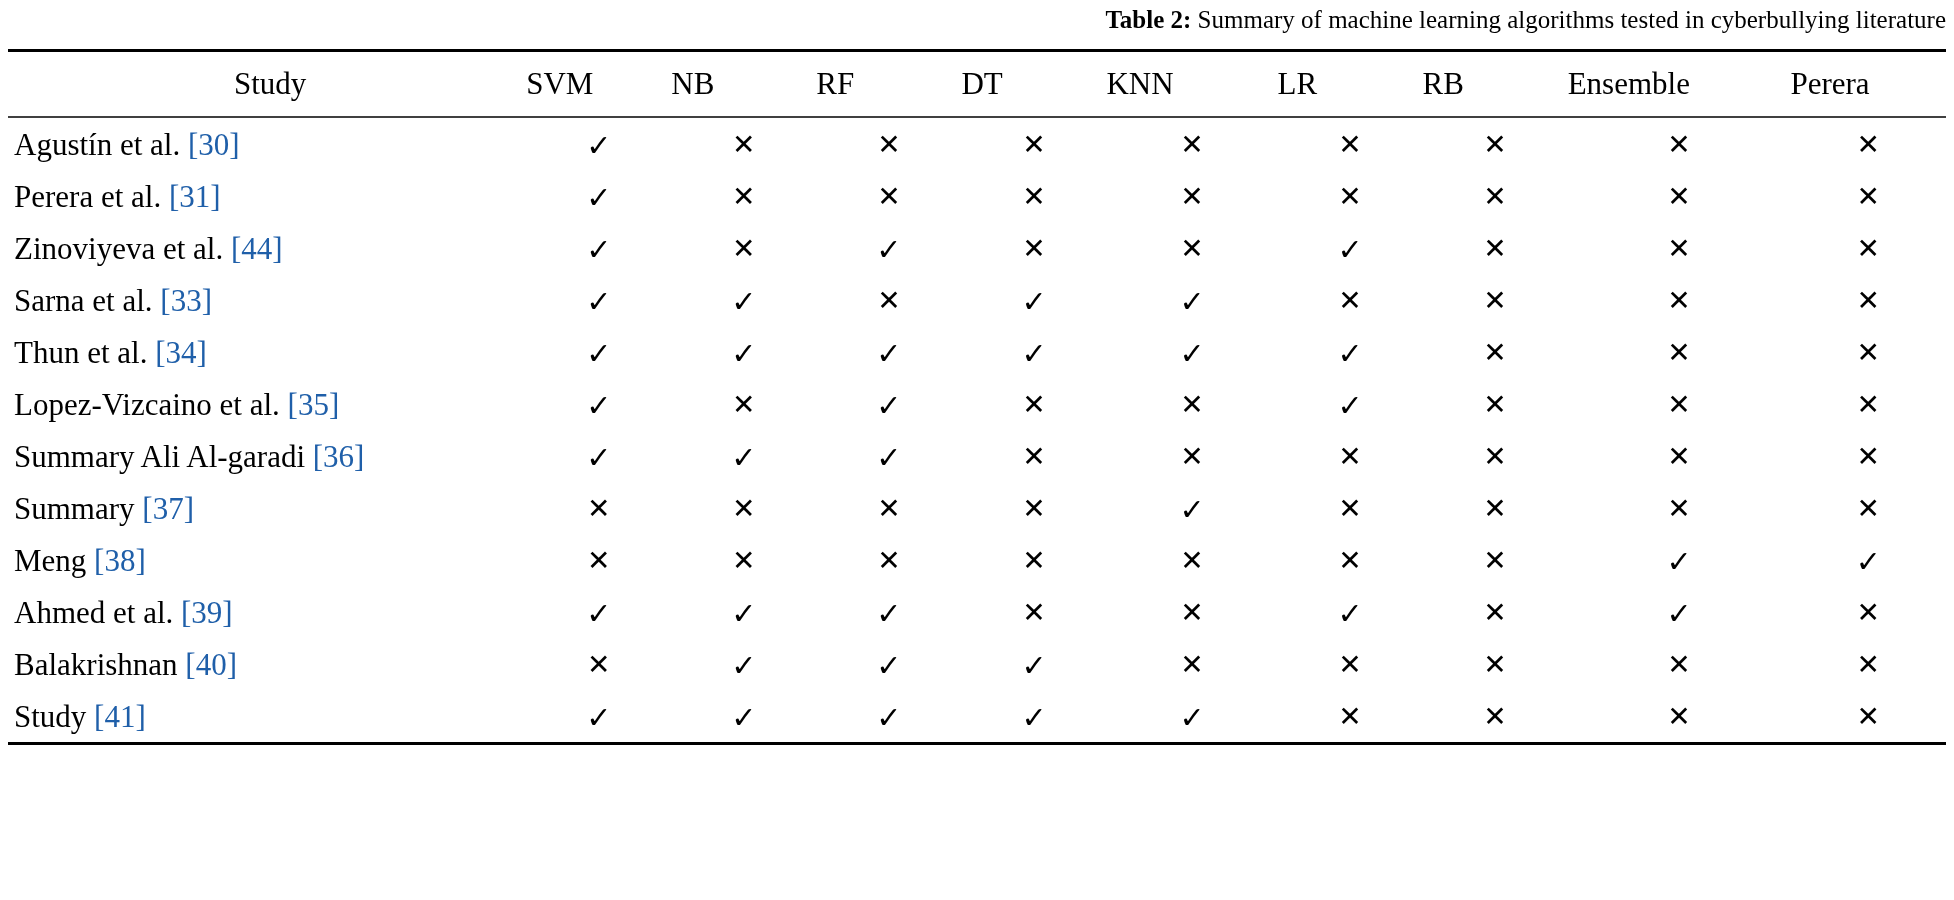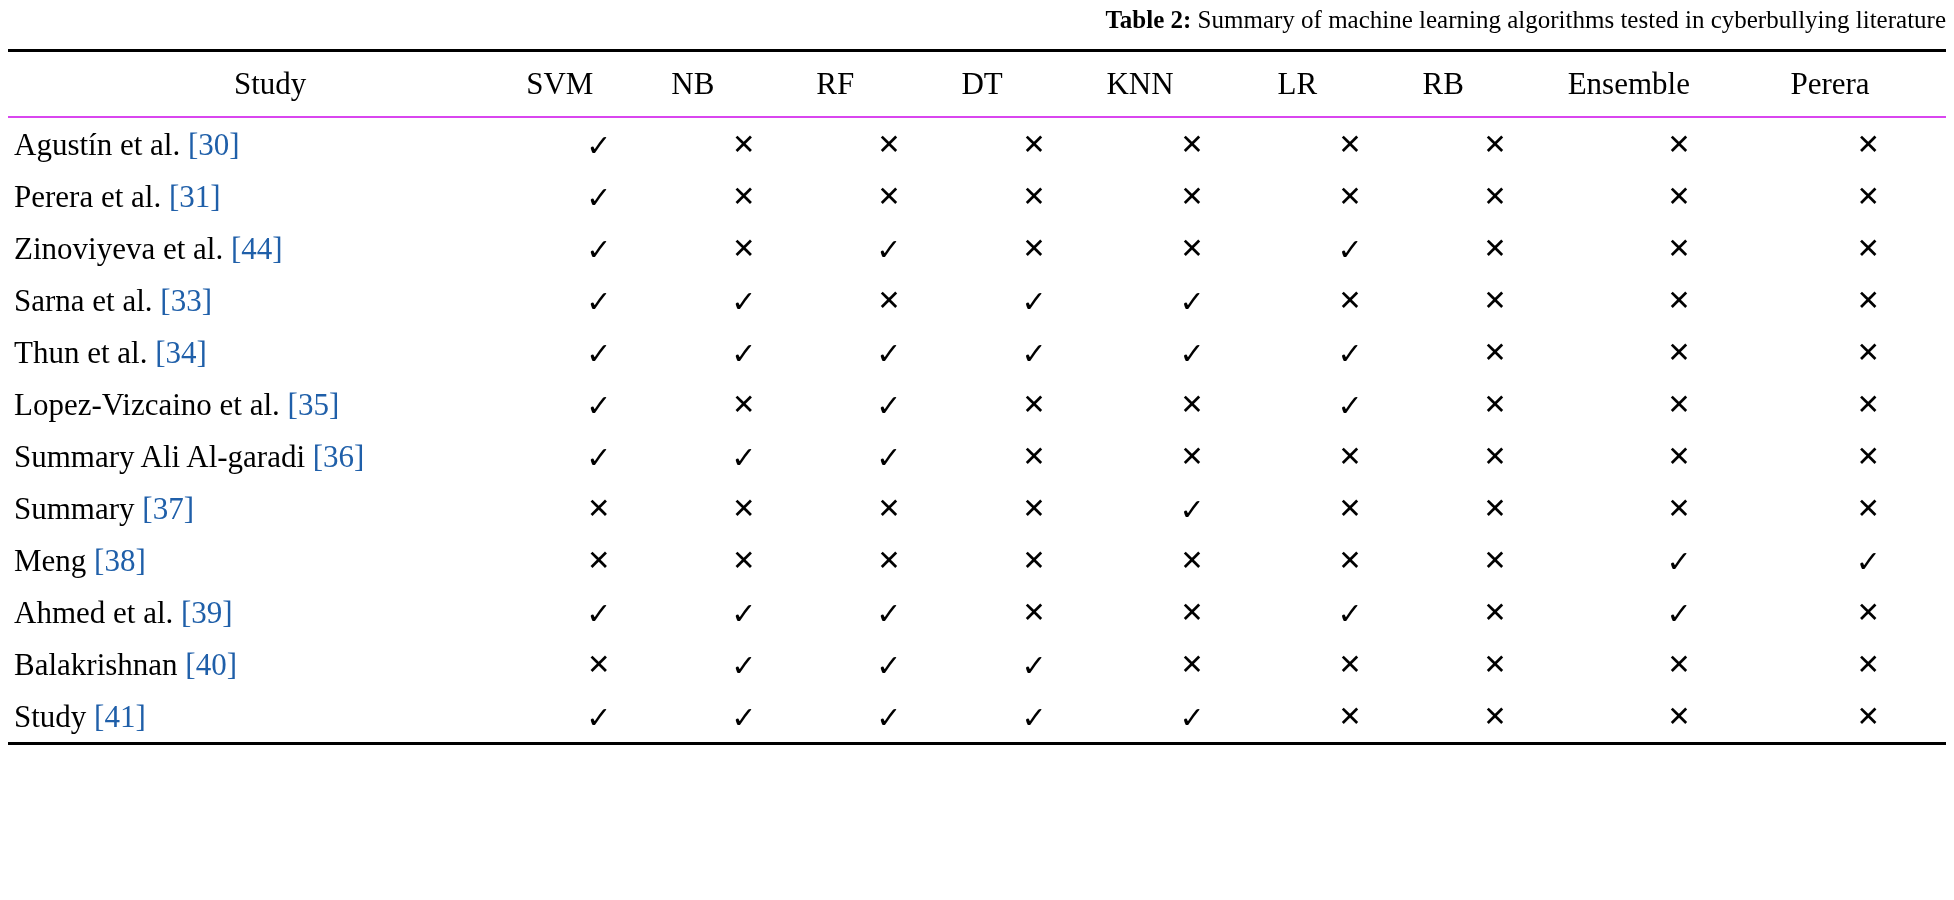--- a/index.html
+++ b/index.html
@@ -39,21 +39,21 @@
   }
   table.ml-table th,
   table.ml-table td {
     font-size: 31px;
     font-weight: normal;
     padding: 0;
     vertical-align: middle;
   }
   
   .rule-top td, .rule-top th { border-top: 3px solid #000; }
-  .rule-mid td, .rule-mid th { border-top: 2px solid #d946ef; }
+  .rule-mid td, .rule-mid th { border-top: 2px solid #404040; }
   .rule-bottom { border-top: 3px solid #000; }
 
   thead th {
     height: 64px;
     line-height: 64px;
     text-align: left;
   }
   thead th.study-col {
     text-align: center;
     padding-left: 6px;

